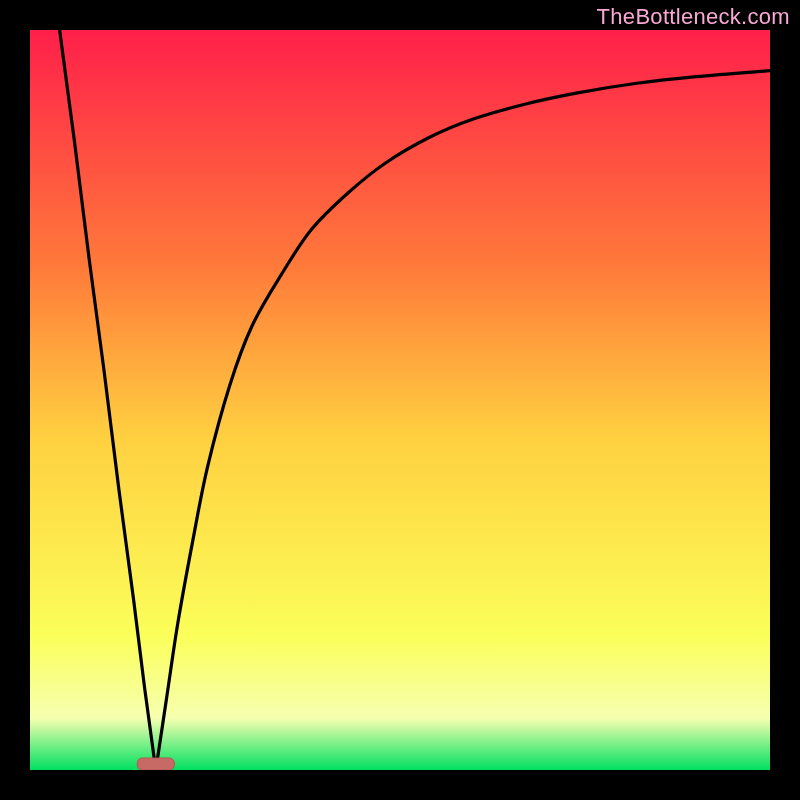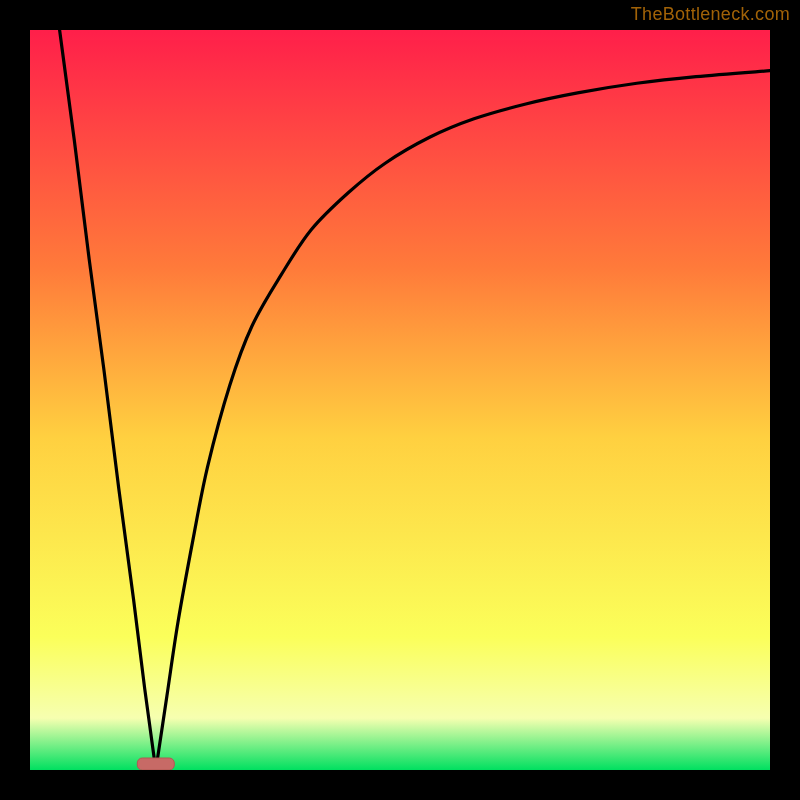--- a/index.html
+++ b/index.html
@@ -26,22 +26,22 @@
   }
   .plot-area svg {
     display: block;
     width: 100%;
     height: 100%;
   }
   .watermark {
     position: absolute;
     top: 4px;
     right: 10px;
-    color: #a16207;
-    font-size: 18px;
+    color: #f9a8d4;
+    font-size: 22px;
     font-weight: 500;
     letter-spacing: 0.3px;
     user-select: none;
   }
 </style>
 </head>
 <body>
 
 <div class="frame">
 

